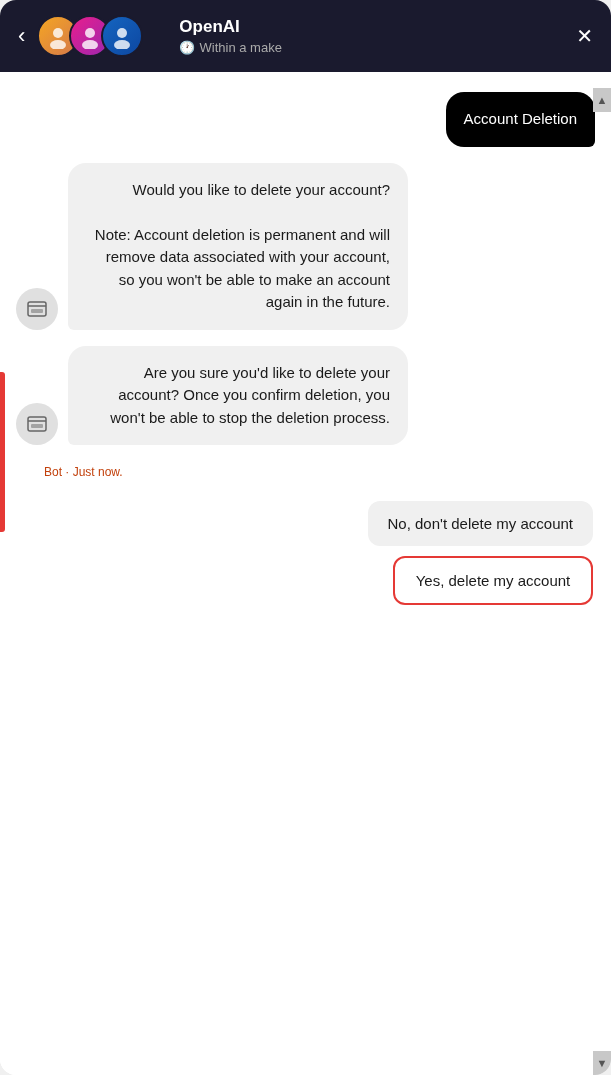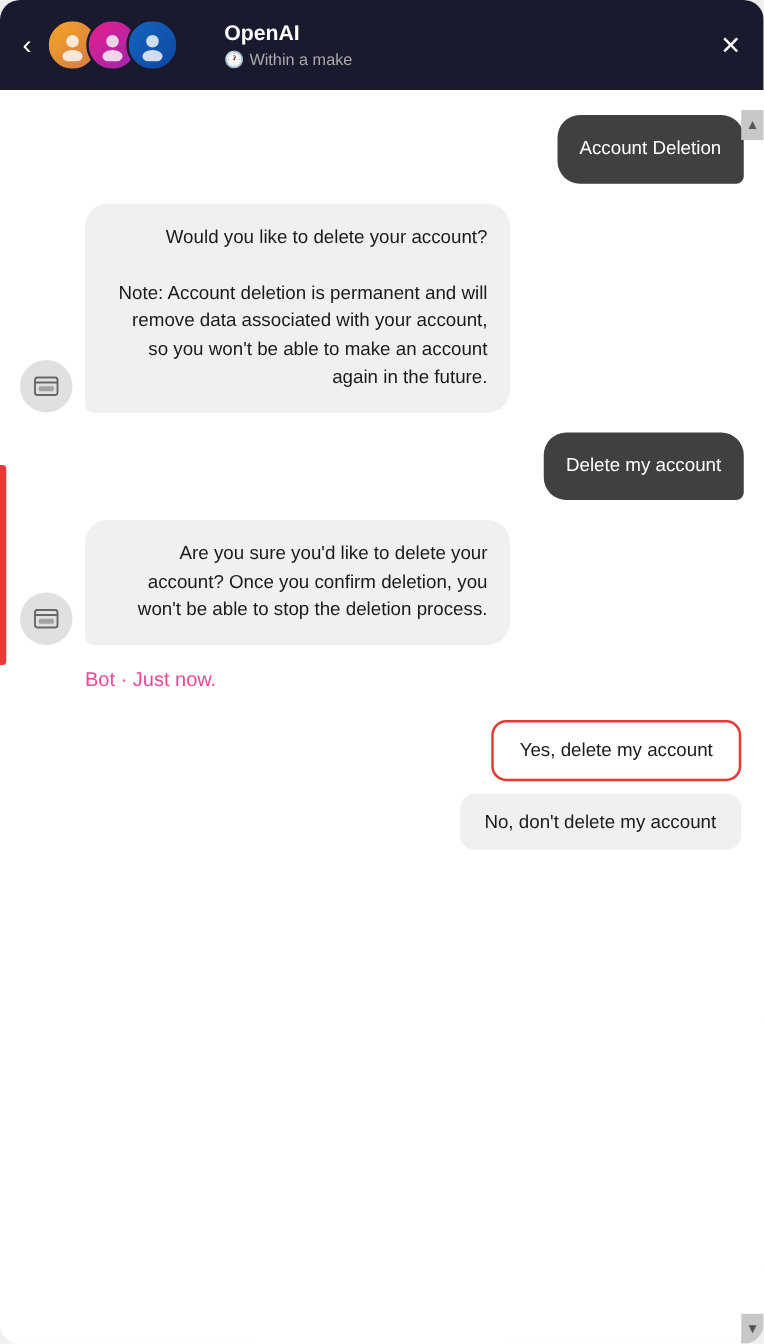--- a/index.html
+++ b/index.html
@@ -150,37 +150,37 @@
 
     .bubble {
       max-width: 340px;
       padding: 16px 18px;
       border-radius: 18px;
       font-size: 15px;
       line-height: 1.5;
     }
 
     .bubble.user {
-      background: #404040;
+      background: #000000;
       color: white;
       border-bottom-right-radius: 6px;
     }
 
     .bubble.bot {
       background: #f0f0f0;
       color: #1a1a1a;
       border-bottom-left-radius: 6px;
       text-align: right;
     }
 
     .timestamp {
-      font-size: 16px;
-      color: #ec4899;
+      font-size: 12px;
+      color: #c2410c;
       margin-top: 4px;
-      margin-left: 52px;
+      margin-left: 28px;
     }
 
     
     .quick-replies {
       display: flex;
       flex-direction: column;
       align-items: flex-end;
       gap: 10px;
       margin-top: 6px;
       padding-right: 2px;
@@ -293,39 +293,36 @@
           <rect x="3" y="5" width="18" height="14" rx="2" stroke="#666" stroke-width="1.5" fill="none"></rect>
           <line x1="3" y1="9" x2="21" y2="9" stroke="#666" stroke-width="1.5"></line>
           <rect x="6" y="12" width="12" height="4" rx="1" fill="#666" opacity="0.5"></rect>
         </svg>
       </div>
       <div class="bubble bot">
         <span>Would you like to delete your account?<br><br>Note: Account deletion is permanent and will remove data associated with your account, so you won't be able to make an account again in the future.</span>
       </div>
     </div>
 
-    <div class="message-row user">
-      <div class="bubble user">Delete my account</div>
-    </div>
 
     <div class="message-row bot">
       <div class="bot-avatar">
         <svg width="24" height="24" viewBox="0 0 24 24" fill="none">
           <rect x="3" y="5" width="18" height="14" rx="2" stroke="#666" stroke-width="1.5" fill="none"></rect>
           <line x1="3" y1="9" x2="21" y2="9" stroke="#666" stroke-width="1.5"></line>
           <rect x="6" y="12" width="12" height="4" rx="1" fill="#666" opacity="0.5"></rect>
         </svg>
       </div>
       <div class="bubble bot">Are you sure you'd like to delete your account? Once you confirm deletion, you won't be able to stop the deletion process.</div>
     </div>
 
     <div class="timestamp">Bot · Just now.</div>
 
     <div class="quick-replies">
+      <button class="quick-reply-btn secondary">No, don't delete my account</button>
       <button class="quick-reply-btn danger">Yes, delete my account</button>
-      <button class="quick-reply-btn secondary">No, don't delete my account</button>
     </div>
 
   </div>
 
   <div class="scroll-arrow bottom">▼</div>
 
 </div>
 
 </body></html>

